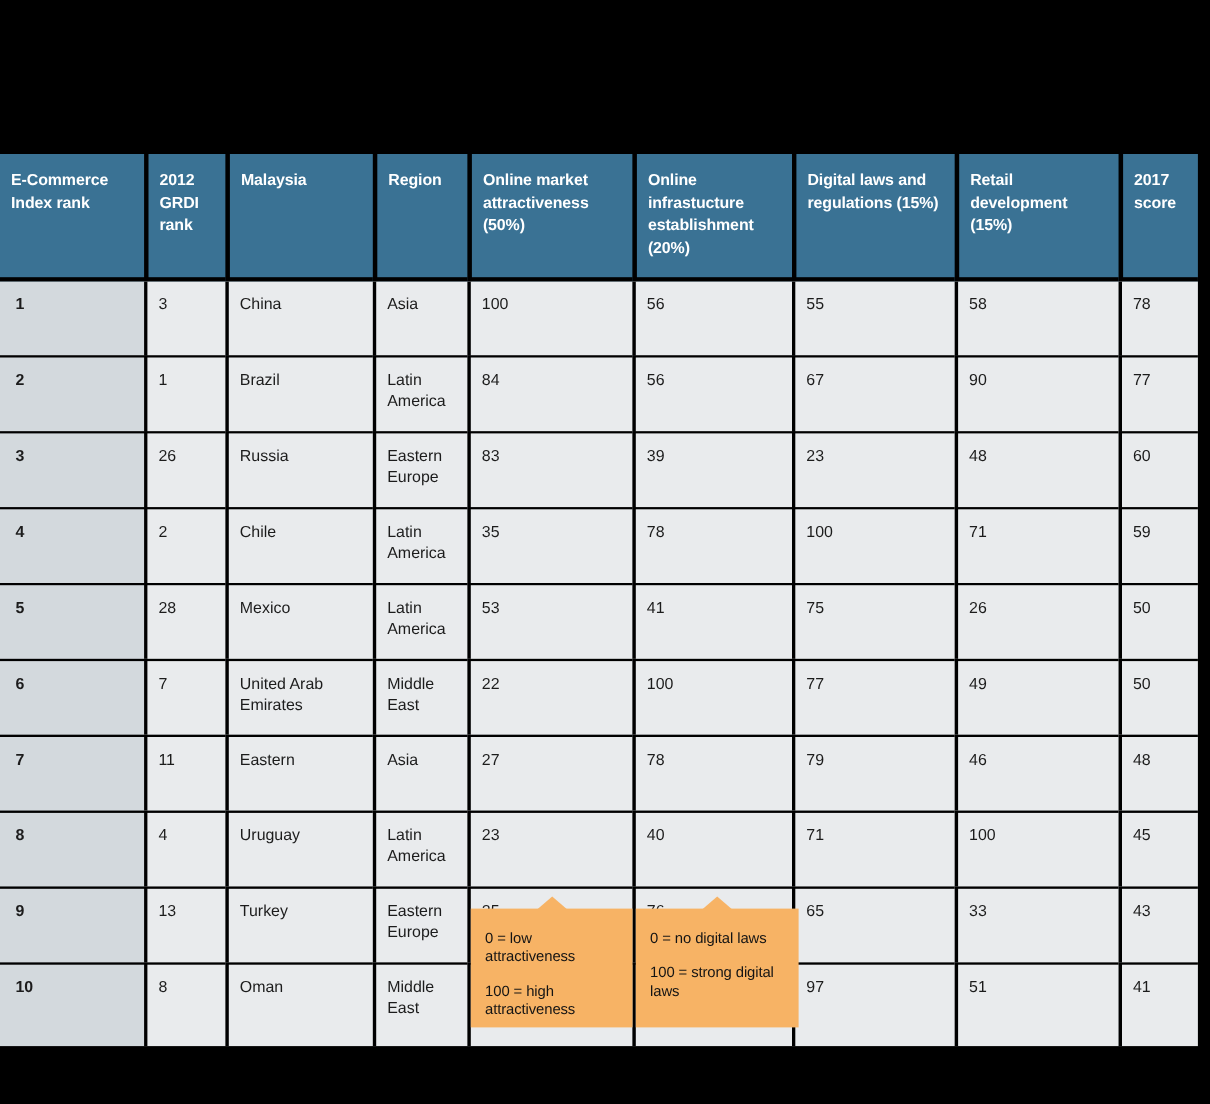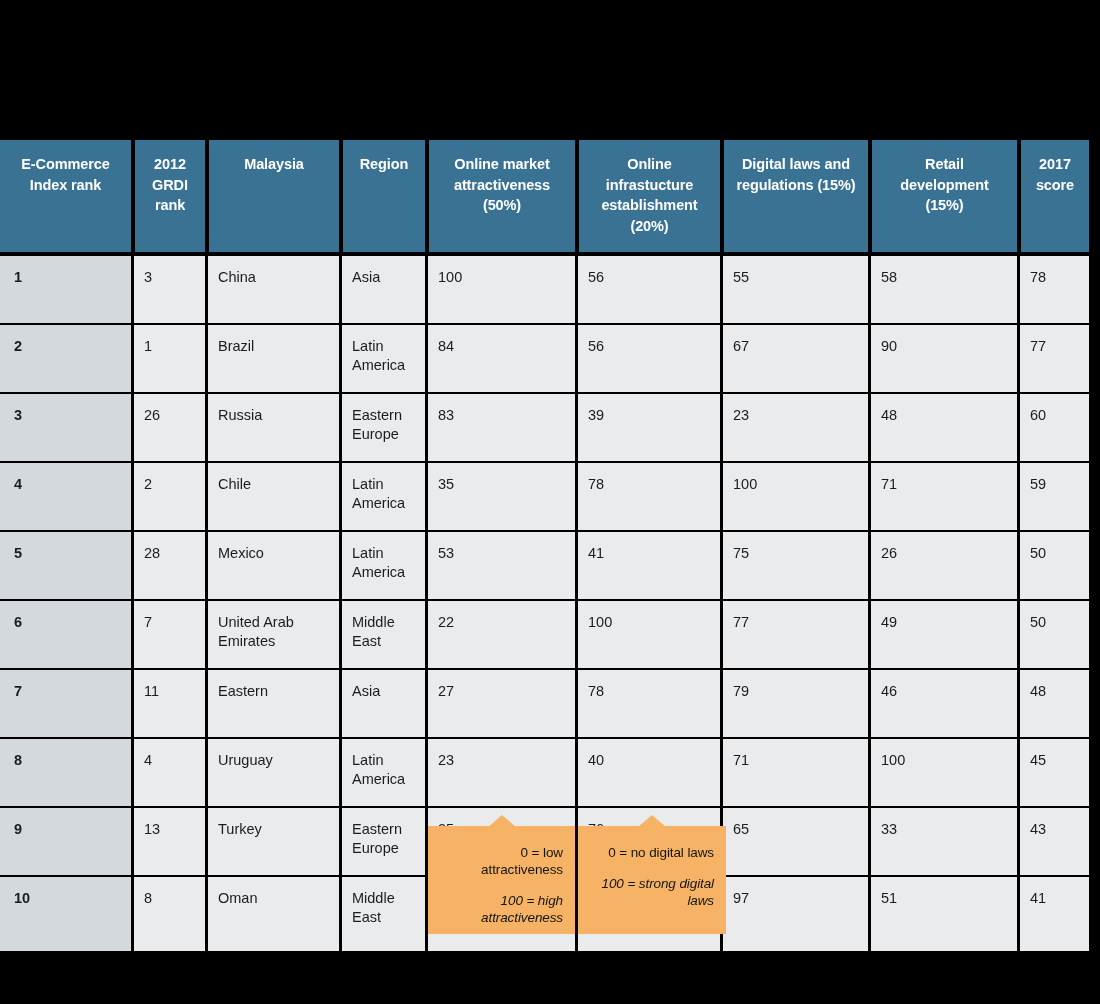--- a/index.html
+++ b/index.html
@@ -29,21 +29,21 @@
     table-layout: fixed;
   }
 
   
   table.grdi thead th {
     background: #3a7294;
     color: #ffffff;
     font-size: 14.5px;
     font-weight: bold;
     line-height: 1.42;
-    text-align: center;
+    text-align: left;
     vertical-align: top;
     padding: 14px 10px 16px 10px;
     border-left: 4px solid #000000;
     border-bottom: 4px solid #000000;
     letter-spacing: -0.1px;
     height: 76px;
   }
   table.grdi thead th:first-child {
     border-left: none;
   }
@@ -89,21 +89,20 @@
 
   
   #callouts {
     position: absolute;
     left: 428px;
     top: 826px;
     width: 588px;
     height: 108px;
     display: flex;
     gap: 3px;
-    text-align: right;
   }
   .callout {
     position: relative;
     background: #f7b365;
     width: 145px;
     box-sizing: border-box;
     padding: 18px 12px 12px 13px;
   }
   .callout.c1 { width: 147px; }
   .callout.c2 { width: 145px; }
@@ -121,21 +120,21 @@
     border-right: 14px solid transparent;
     border-bottom: 12px solid #f7b365;
   }
   .callout p {
     margin: 0 0 14px 0;
     font-size: 13.5px;
     line-height: 1.26;
     color: #141414;
     letter-spacing: -0.1px;
   }
-  .callout p:last-child { margin-bottom: 0; font-style: italic; }
+  .callout p:last-child { margin-bottom: 0; }
 </style>
 </head>
 <body>
 
 <div id="table-wrap">
   <table class="grdi">
     <colgroup>
       <col class="col-rank">
         <col class="col-grdi">
         <col class="col-country">

